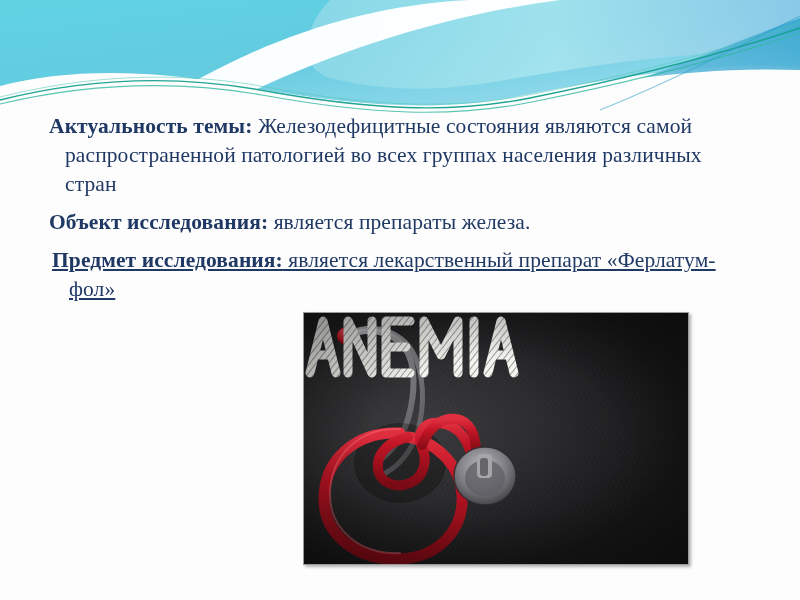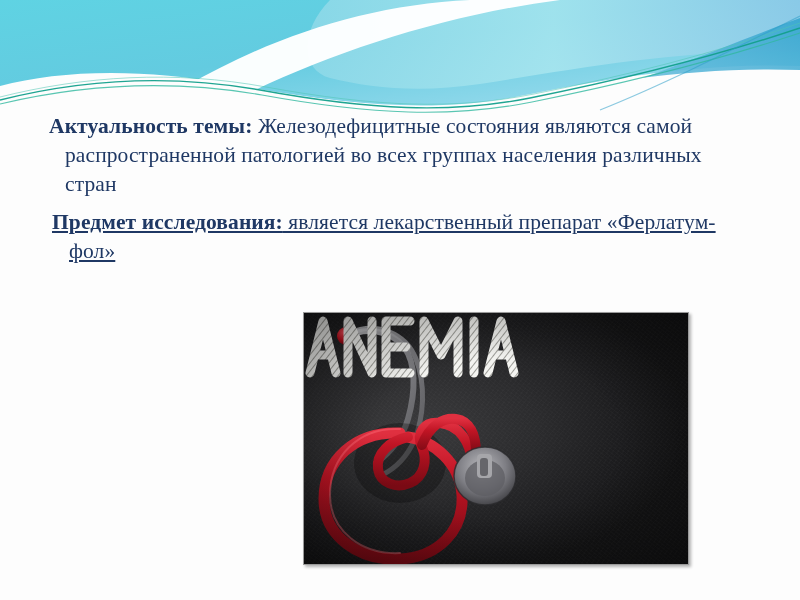--- a/index.html
+++ b/index.html
@@ -142,20 +142,21 @@
       <path d="M0,104 C80,85 170,79 262,95 C372,115 452,118 532,102 C622,84 712,62 800,33" fill="none" stroke="#2fb89f" stroke-width="1.1" opacity="0.8"></path>
       <path d="M0,97 C84,76 174,70 266,87 C376,107 454,110 534,94 C624,76 714,54 800,23" fill="none" stroke="#4fc6b2" stroke-width="0.9" opacity="0.6"></path>
       <path d="M600,110 C660,86 720,56 800,16" fill="none" stroke="#2e9fc9" stroke-width="1.2" opacity="0.55"></path>
     </svg>
   </div>
 
   <div class="content">
 
     <p class="para p1"><span class="lead">Актуальность темы:</span><span> Железодефицитные состояния являются самой распространенной патологией во всех группах населения различных стран</span></p>
 
+    <p class="para p2"><span class="lead">Объект исследования:</span><span> является препараты железа.</span></p>
 
     <p class="para p3"><span class="lead">Предмет исследования:</span><span> является лекарственный препарат «Ферлатум-фол»</span></p>
 
   </div>
 
   <div class="photo-wrap">
     <div class="photo">
       <div class="grain"></div>
 
       <svg width="384" height="251" viewBox="0 0 384 251" xmlns="http://www.w3.org/2000/svg">

